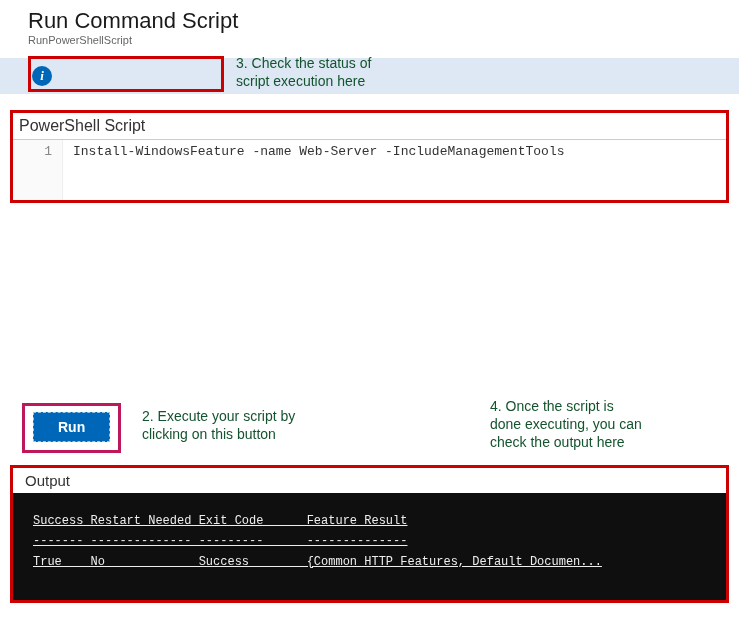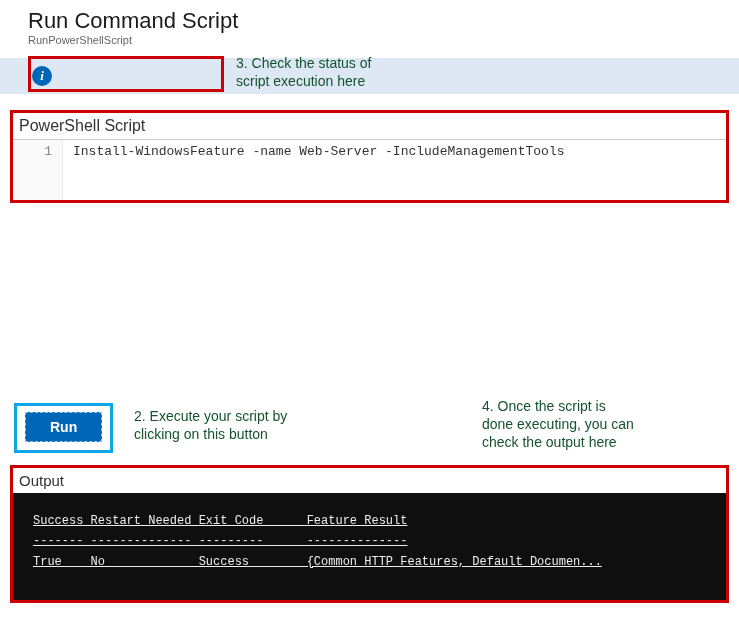--- a/index.html
+++ b/index.html
@@ -58,35 +58,35 @@
     .line-gutter { 
       width: 50px; 
       text-align: right; 
       padding: 4px 10px 4px 4px; 
       color: #888; 
       background: #fafafa;
       border-right: 1px solid #eee;
     }
     .code-area { padding: 4px 10px; color: #333; flex: 1; white-space: pre; }
     
-    .run-section { margin: 200px 14px 0; position: relative; }
-    .run-border { border: 3px solid #0ea5e9; display: inline-block; padding: 6px 8px 8px; }
+    .run-section { margin: 200px 22px 0; position: relative; }
+    .run-border { border: 3px solid #be185d; display: inline-block; padding: 6px 8px 8px; }
     .run-button { 
       background: #0067b8; 
       color: #fff; 
       border: 1px dashed #9cc6e8; 
       padding: 6px 24px; 
       font-size: 14px; 
       font-weight: 600;
       cursor: pointer;
     }
     
     .output-section { margin: 12px 10px 0; position: relative; }
     .output-border { border: 3px solid #c00; }
-    .output-label { font-size: 15px; color: #333; padding: 4px 6px; }
+    .output-label { font-size: 15px; color: #333; padding: 4px 12px; }
     .output-body { 
       background: #0f0f0f; 
       color: #eee; 
       font-family: 'Consolas', 'Courier New', monospace; 
       font-size: 12px; 
       padding: 18px 20px 28px; 
       white-space: pre;
       line-height: 1.7;
       text-decoration: underline;
     }

